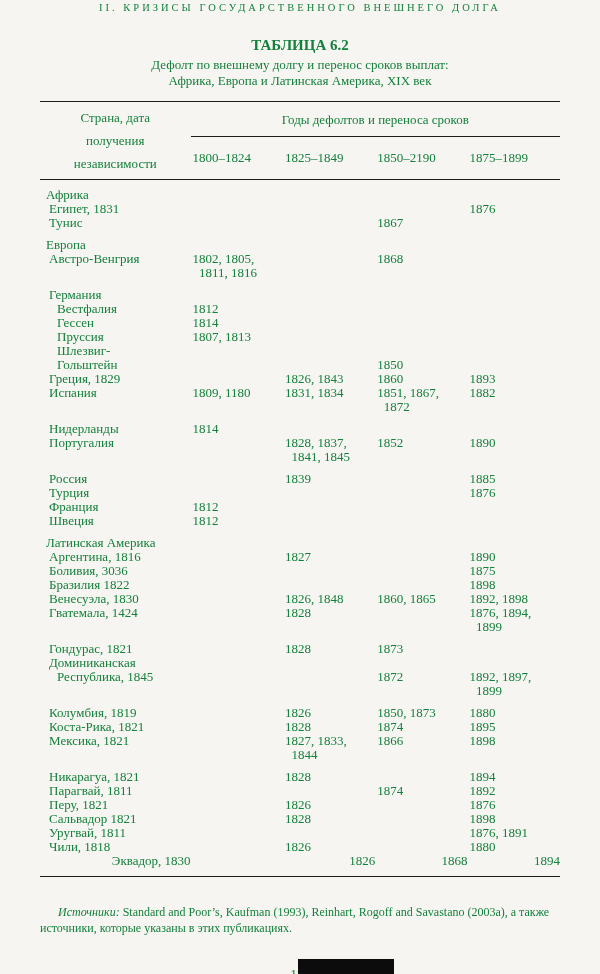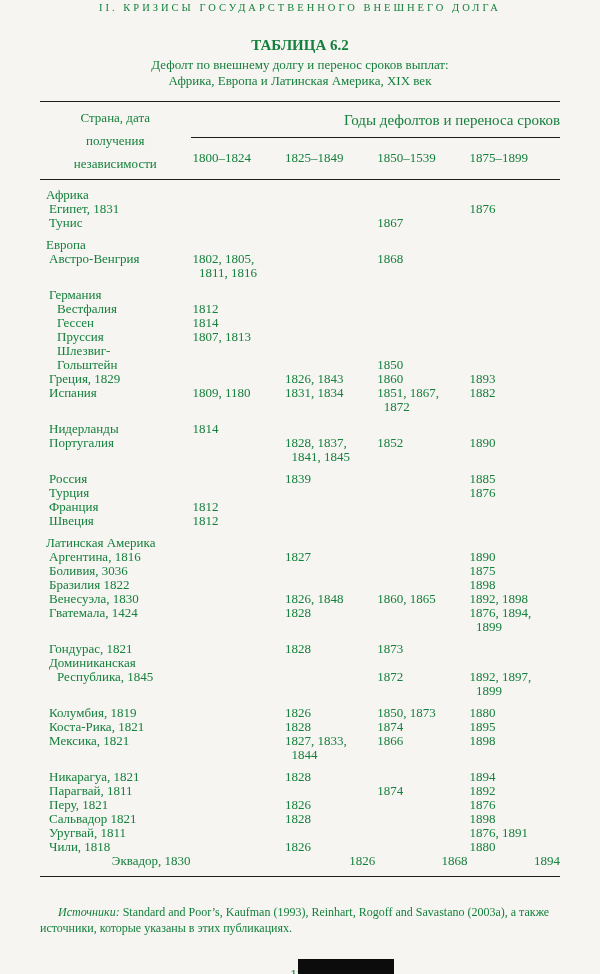--- a/index.html
+++ b/index.html
@@ -23,21 +23,21 @@
   }
   col.c-stub { width:150px; }
   col.c-year { width:92px; }
   th { font-weight:normal; padding:0; }
   .stub-head {
     text-align:center; vertical-align:top; white-space:pre-line;
     font-size:13px; line-height:23px; padding:4px 0 4px 0;
     border-bottom:1.3px solid #1c1c1c;
   }
   .span-head {
-    text-align:right; font-size:15px; padding:4px 0 2px 0;
+    text-align:center; font-size:13px; padding:4px 0 2px 0;
     border-bottom:1.3px solid #1c1c1c;
     font-family:Liberation Serif, serif;
   }
   .year-head {
     text-align:left; font-size:13px; padding:5px 0 6px 2px;
     border-bottom:1.3px solid #1c1c1c;
   }
   tbody td {
     padding:0; vertical-align:top; line-height:14px; font-size:13px;
     white-space:pre-wrap;
@@ -84,21 +84,21 @@
     <thead>
       <tr>
         <th class="stub-head" rowspan="2">Страна, дата
 получения
 независимости</th>
         <th class="span-head" colspan="4">Годы дефолтов и переноса сроков</th>
       </tr>
       <tr>
         <th class="year-head">1800–1824</th>
         <th class="year-head">1825–1849</th>
-        <th class="year-head">1850–1539</th>
+        <th class="year-head">1850–2190</th>
         <th class="year-head">1875–1899</th>
       </tr>
     </thead>
     <tbody>
         <tr>
           <td class="name-cell ind-0">Африка</td>
           <td class="year-cell"></td>
           <td class="year-cell"></td>
           <td class="year-cell"></td>
           <td class="year-cell"></td>

